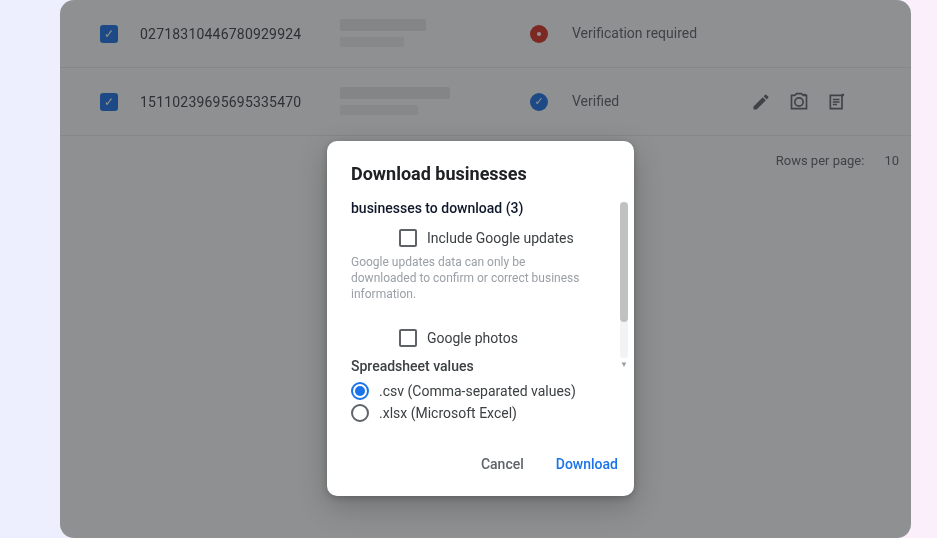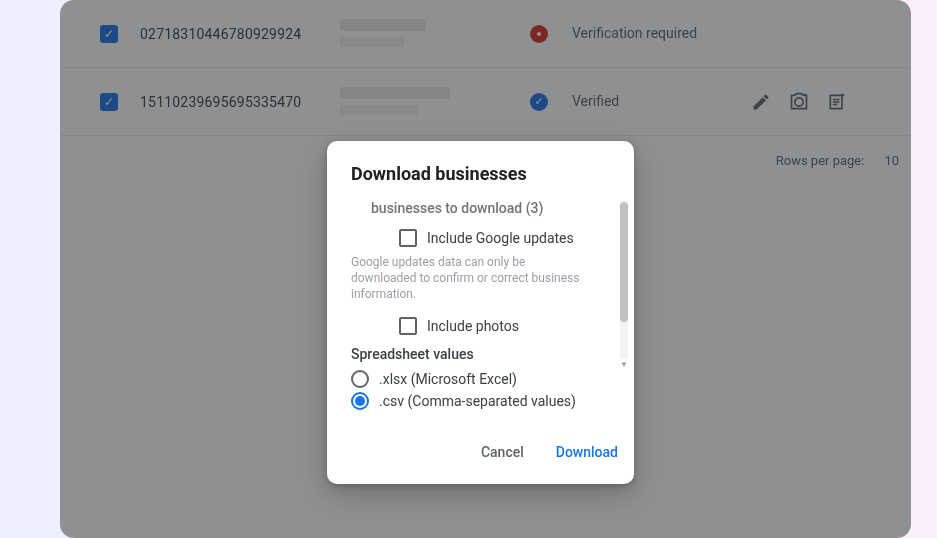--- a/index.html
+++ b/index.html
@@ -134,42 +134,42 @@
     }
     .scroll-arrow-down {
       position: absolute;
       right: 6px;
       top: 160px;
       width: 8px;
       font-size: 8px;
       color: #9aa0a6;
       text-align: center;
     }
-    .subhead { font-weight: 500; font-size: 14px; color: #737373; margin-bottom: 12px; margin-left: 20px; }
+    .subhead { font-weight: 500; font-size: 14px; color: #0f172a; margin-bottom: 12px; }
     .opt {
       display: flex;
       align-items: flex-start;
       gap: 10px;
       margin-bottom: 6px;
       font-size: 14px;
       padding-left: 48px;
     }
     .square-check {
       width: 18px; height: 18px;
       border: 2px solid #5f6368;
       border-radius: 2px;
       flex-shrink: 0;
       margin-top: 1px;
     }
     .opt-label { line-height: 20px; }
     .hint {
       font-size: 12px;
       color: #9aa0a6;
       line-height: 16px;
-      margin: 0 0 14px 0;
+      margin: 0 0 26px 0;
       padding-right: 20px;
     }
     .section-label {
       font-weight: 500;
       font-size: 14px;
       margin-top: 10px;
       margin-bottom: 8px;
     }
     .radio-row {
       display: flex;
@@ -299,32 +299,32 @@
     <div class="subhead">businesses to download (3)</div>
 
     <div class="opt">
       <span class="square-check"></span>
       <span class="opt-label">Include Google updates</span>
     </div>
     <div class="hint">Google updates data can only be downloaded to confirm or correct business information.</div>
 
     <div class="opt">
       <span class="square-check"></span>
-      <span class="opt-label">Include photos</span>
+      <span class="opt-label">Google photos</span>
     </div>
 
     <div class="section-label">Spreadsheet values</div>
 
+    <div class="radio-row">
+      <span class="radio selected"></span>
+      <span>.csv (Comma-separated values)</span>
+    </div>
     <div class="radio-row">
       <span class="radio"></span>
       <span>.xlsx (Microsoft Excel)</span>
     </div>
-    <div class="radio-row">
-      <span class="radio selected"></span>
-      <span>.csv (Comma-separated values)</span>
-    </div>
   </div>
 
   <div class="modal-footer">
     <button class="btn btn-cancel">Cancel</button>
     <button class="btn btn-primary">Download</button>
   </div>
 </div>
 
 </body></html>

